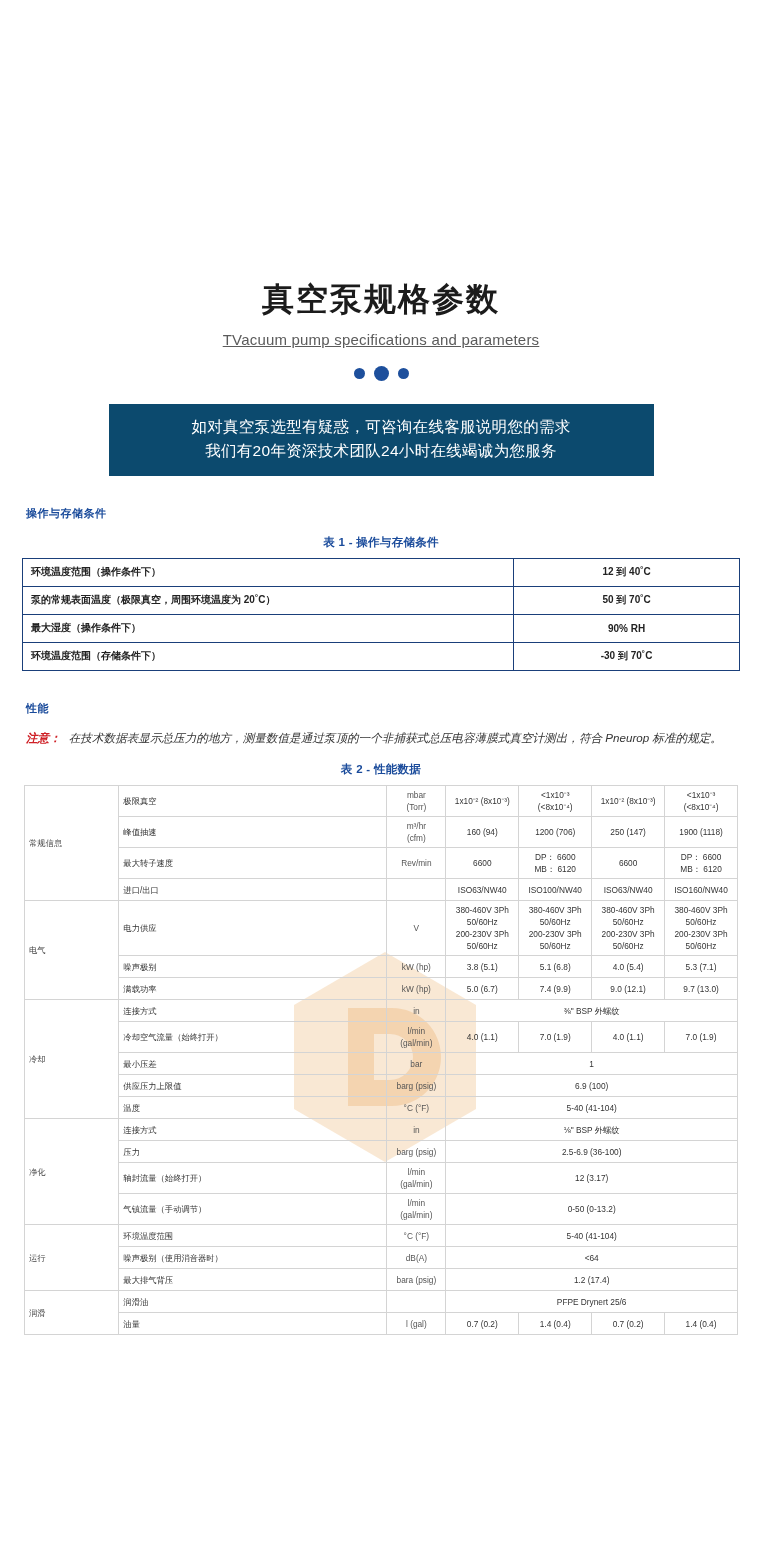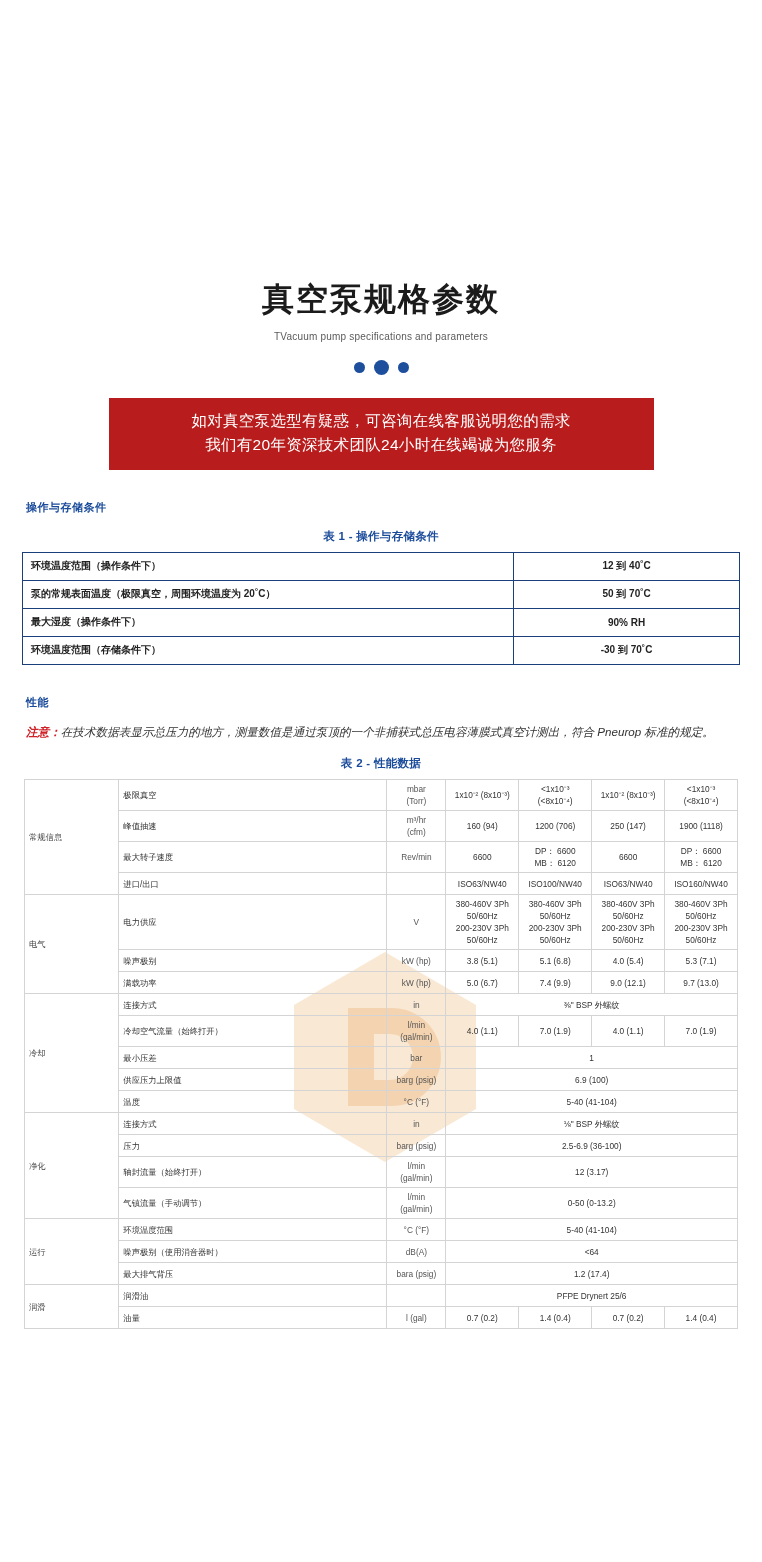--- a/index.html
+++ b/index.html
@@ -20,23 +20,24 @@
   .hero-title {
     font-size: 32px;
     font-weight: bold;
     color: #1b1b1b;
     letter-spacing: 2px;
     line-height: 1.1;
     margin: 10px;
   }
   .hero-sub {
     margin-top: 14px;
-    font-size: 10px;
+    font-size: 15px;
     color: #5b5b5b;
     letter-spacing: .2px;
+    text-decoration: underline;
   }
   .dots {
     margin: 18px auto 0;
     display: flex;
     justify-content: center;
     align-items: center;
     gap: 9px;
     height: 14px;
   }
   .dots i {
@@ -44,21 +45,21 @@
     width: 11px; height: 11px;
     border-radius: 50%;
     background: #1d4f9c;
   }
   .dots i.mid { width: 15px; height: 15px; }
 
   
   .banner {
     margin: 24px auto 16px;
     width: 545px;
-    background: #b91c1c;
+    background: #0c4a6e;
     color: #fff;
     text-align: center;
     padding: 11px 10px 13px;
     font-size: 15.5px;
     line-height: 1.55;
     letter-spacing: .3px;
   }
 
   
   .sec-h {
@@ -97,20 +98,21 @@
   table.t1 td.val { text-align: center; }
   table.t1 tr.first td { font-weight: bold; }
 
   
   .note {
     margin: 12px 24px 0 26px;
     font-size: 11.6px;
     line-height: 1.7;
     color: #333;
     display: flex;
+    gap: 8px;
     align-items: flex-start;
   }
   .note-lbl {
     color: #cf2127;
     font-weight: bold;
     font-style: italic;
     white-space: nowrap;
     flex: 0 0 auto;
   }
   .note-body { font-style: italic; }

